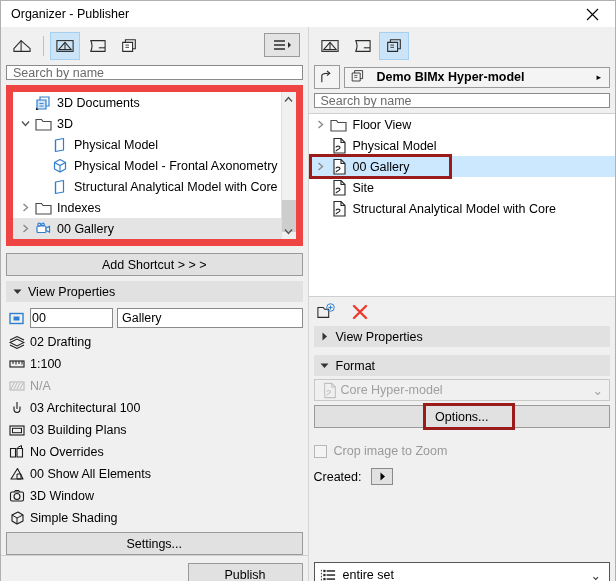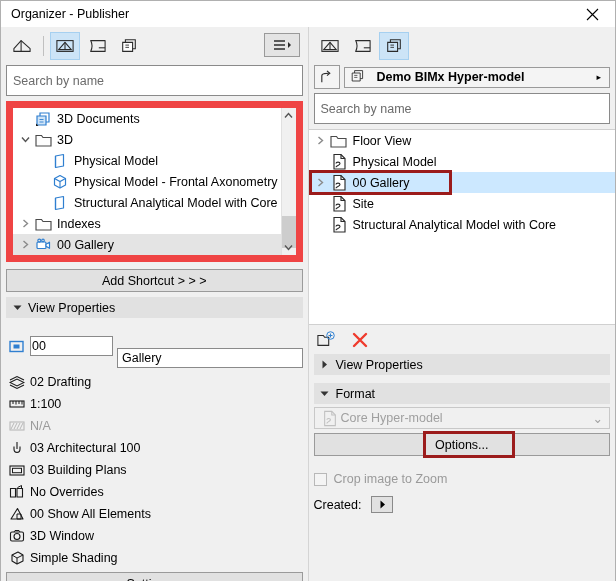--- a/index.html
+++ b/index.html
@@ -95,21 +95,21 @@
     background: #e4e4e4;
     border: 1px solid #9a9a9a;
     display: flex; align-items: center; justify-content: center;
     cursor: pointer;
   }
 
   
   .search-wrap { padding: 0 5px 5px 5px; }
   .search-input {
     width: 100%;
-    height: 31px;
+    height: 15px;
     border: 1px solid #8a8a8a;
     background: #fff;
     font-family: "Liberation Sans", sans-serif;
     font-size: 12.5px;
     padding: 0 6px;
     color: #000;
     outline: none;
   }
   .search-input::placeholder { color: #6b6b6b; }
 
@@ -266,21 +266,20 @@
     outline: none;
   }
   .pf-input-lg {
     flex: 1 1 auto; height: 20px;
     border: 1px solid #8a8a8a;
     background: #fff;
     font-family: "Liberation Sans", sans-serif;
     font-size: 12.5px;
     padding: 0 4px;
     outline: none;
-    margin-top: 24px;
   }
   .prow {
     height: 22px;
     display: flex;
     align-items: center;
     font-size: 12.5px;
     padding-left: 5px;
   }
   .prow .pr-icon {
     width: 22px; flex: 0 0 22px;

